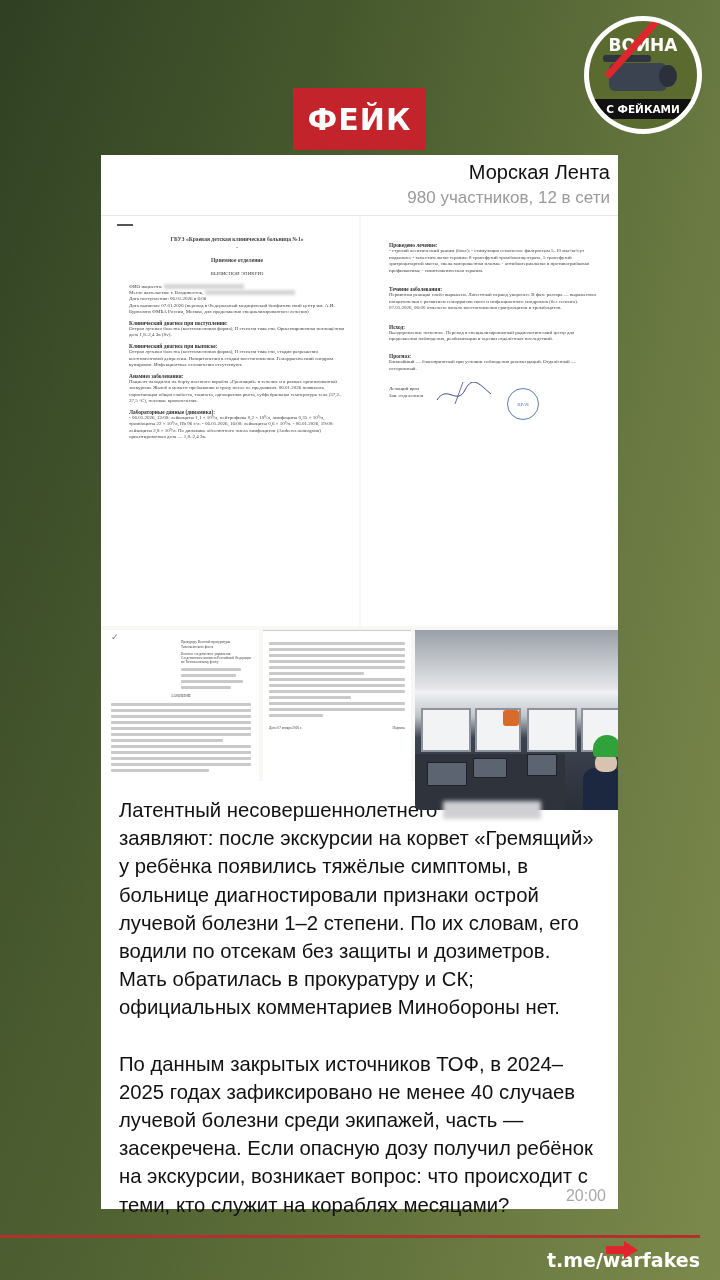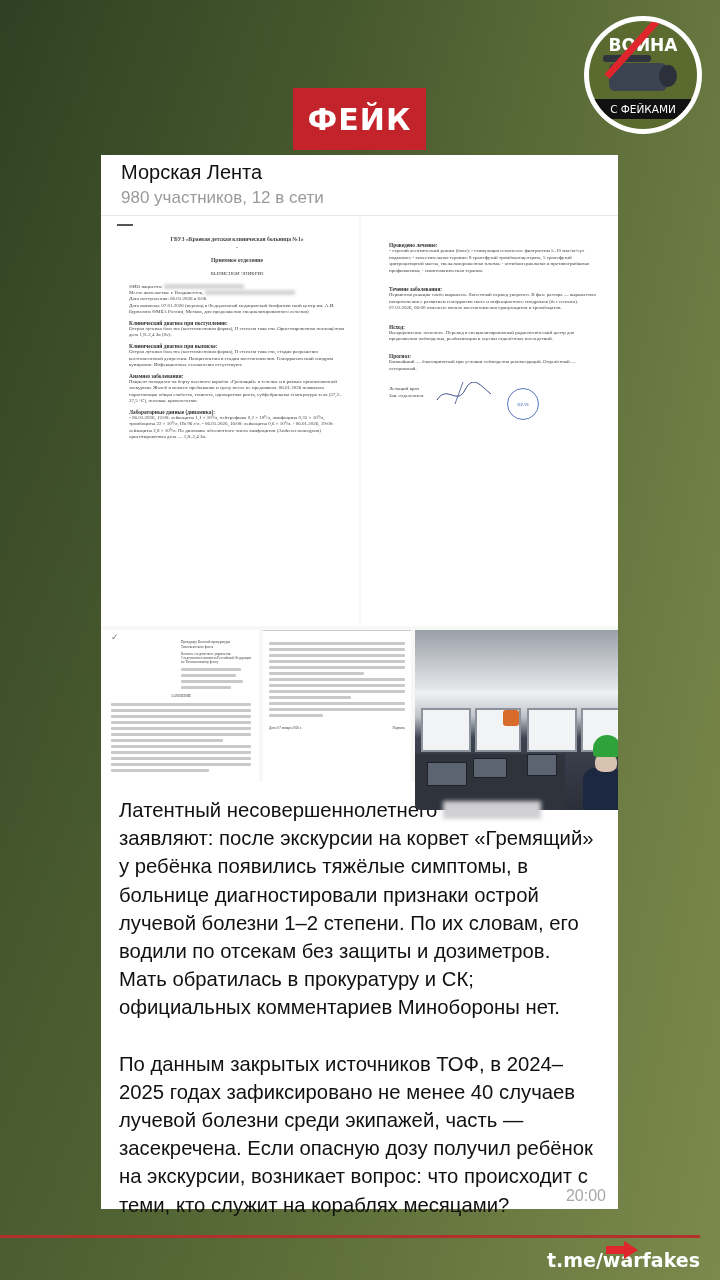--- a/index.html
+++ b/index.html
@@ -45,27 +45,27 @@
     position: absolute; left: 70px; top: 44px; width: 18px; height: 22px;
     background: #2b303a; border-radius: 50%;
   }
   .logo-slash {
     position: absolute; left: 18px; top: 52px; width: 110px; height: 7px;
     background: #e0262d; transform: rotate(-48deg); transform-origin: left center;
   }
   .logo-bottom {
     position: absolute; left: 0; right: 0; top: 78px; height: 20px;
     background: #111; color: #fff; text-align: center;
-    font-family: "DejaVu Sans", sans-serif; font-weight: normal; font-size: 10.5px; line-height: 20px;
+    font-family: "DejaVu Sans", sans-serif; font-weight: bold; font-size: 10.5px; line-height: 20px;
   }
   .card {
     position: absolute; left: 101px; top: 155px; width: 517px; height: 1054px;
     background: #fff;
   }
-  .chat-header { padding: 3px 8px 0 20px; height: 60px; }
+  .chat-header { padding: 3px 8px 0 20px; height: 60px; text-align: right; }
   .chat-title { font-size: 20px; color: #111; line-height: 28px; }
   .chat-sub { font-size: 17px; color: #9a9a9a; line-height: 24px; }
   .divider { height: 1px; background: #e8e8e8; }
   .doc-grid { position: relative; width: 517px; height: 565px; background: #f7f7f5; }
   .doc {
     position: absolute; background: #fff; overflow: hidden;
     font-family: "Liberation Serif", serif; color: #444; font-size: 5px; line-height: 6.4px;
   }
   .doc h5 { font-size: 5.4px; font-weight: bold; margin-top: 4px; color: #333; }
   .doc .center { text-align: center; }

